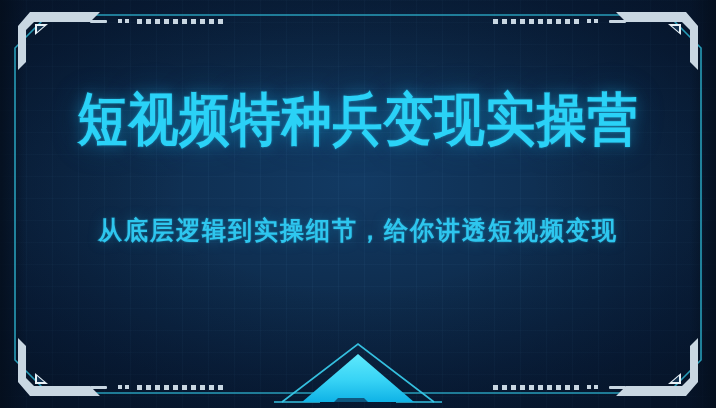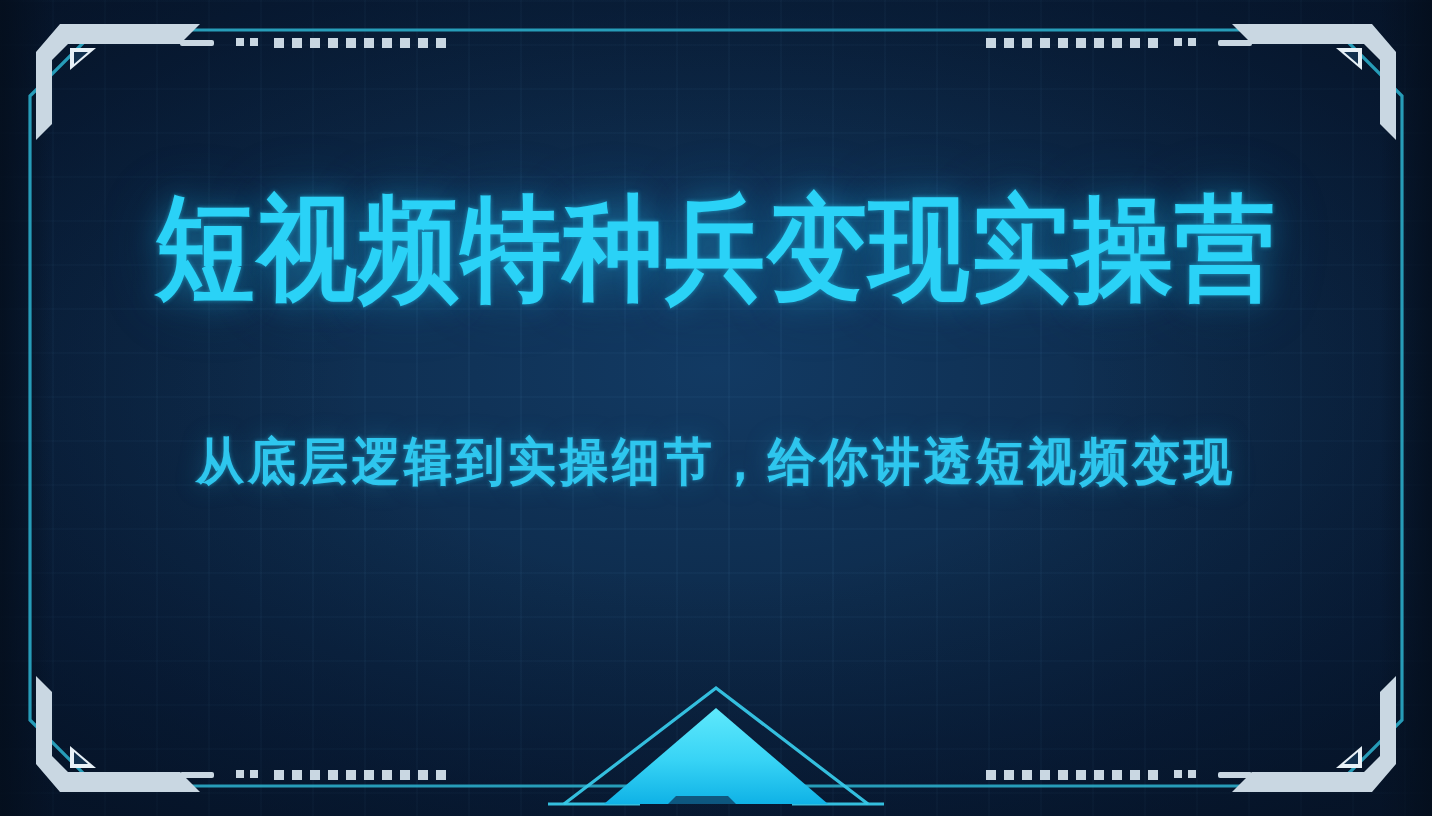--- a/index.html
+++ b/index.html
@@ -5,21 +5,21 @@
   html, body {
     margin: 0;
     padding: 0;
     background: #000;
   }
   #banner {
     position: relative;
     width: 716px;
     height: 408px;
     overflow: hidden;
-    font-family: Liberation Sans, sans-serif;
+    font-family: Liberation Mono, monospace;
     background:
       radial-gradient(ellipse 85% 75% at 50% 45%, #123a63 0%, #0e2c4d 40%, #0a2140 70%, #081a33 100%);
   }
 
   
   #grid-texture {
     position: absolute;
     inset: 0;
     background-image:
       repeating-linear-gradient(to right, rgba(90,160,210,0.055) 0px, rgba(90,160,210,0.055) 1px, transparent 1px, transparent 26px),

